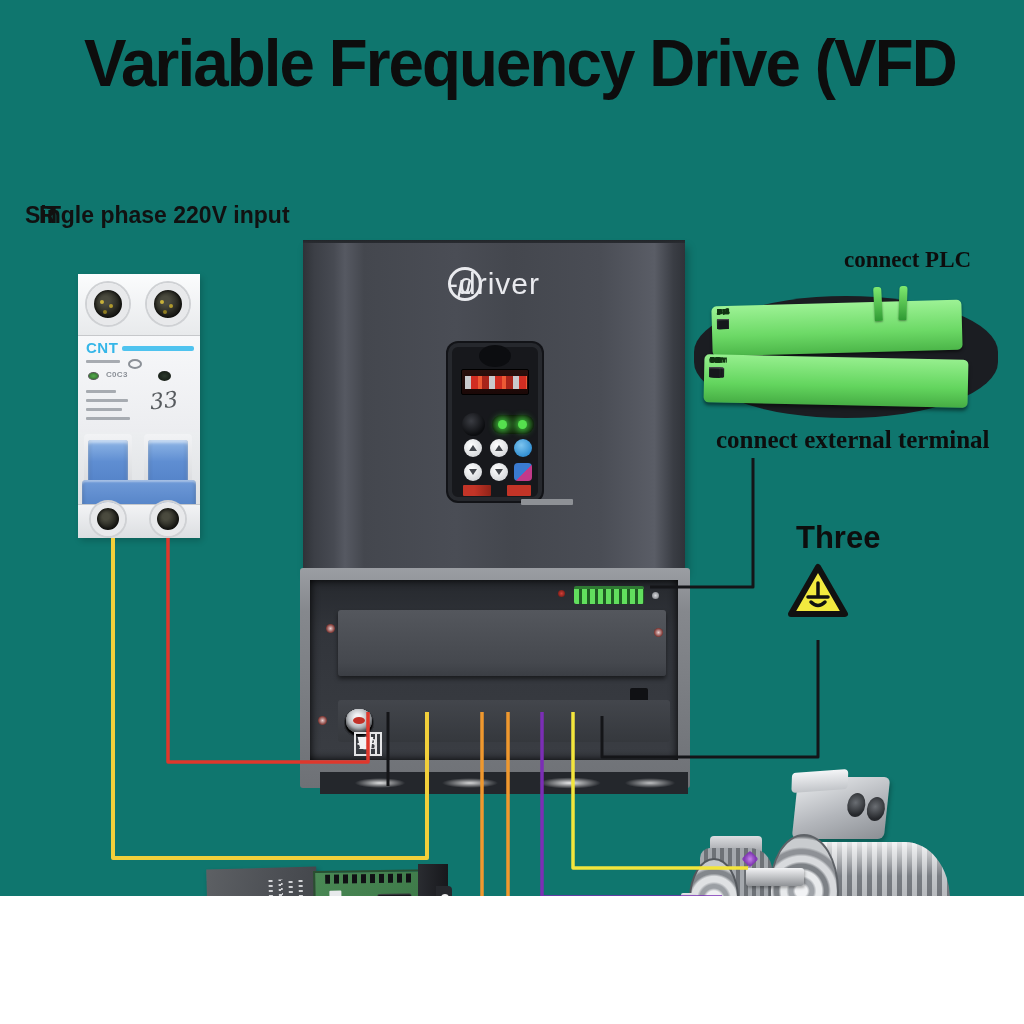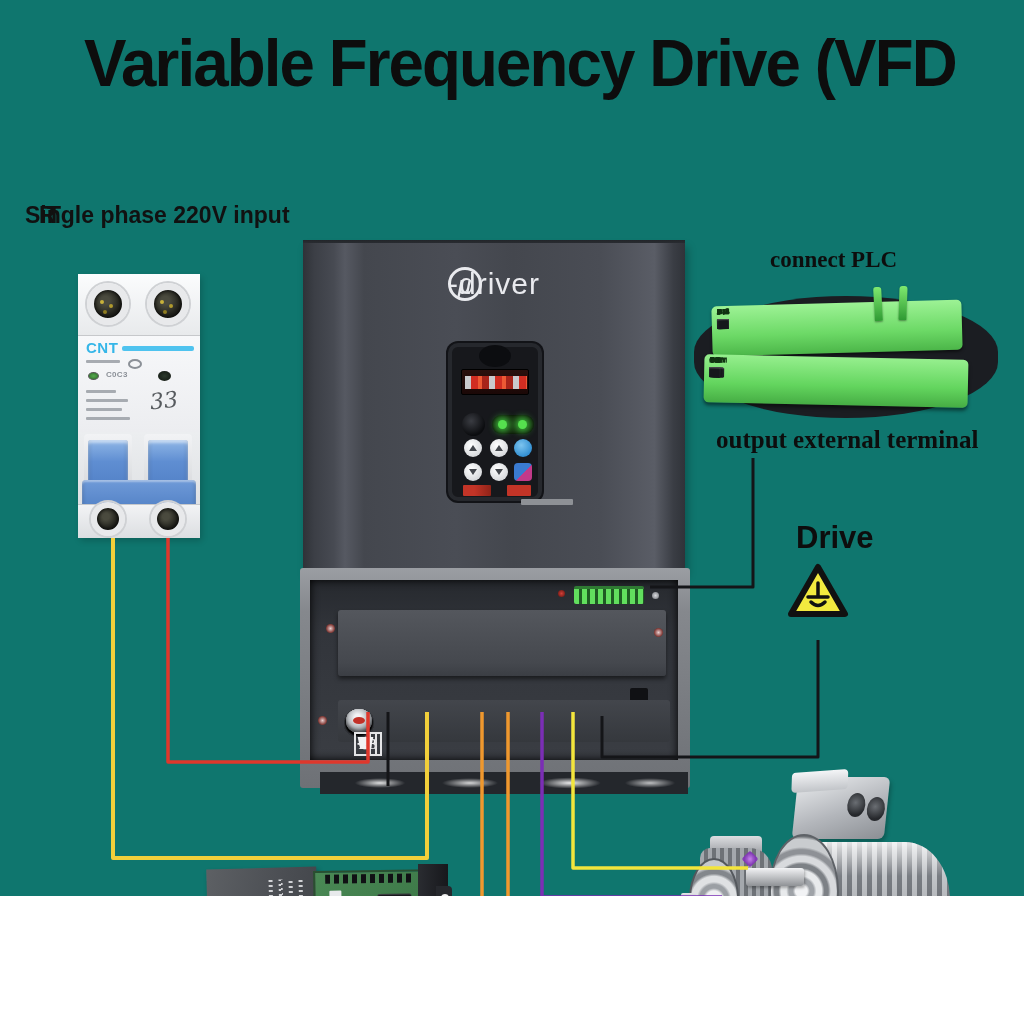--- a/index.html
+++ b/index.html
@@ -8,21 +8,21 @@
   #canvas *{position:absolute;box-sizing:border-box;}
 
   
   .title{left:84px;top:24px;font-size:67px;font-weight:bold;color:#0d0d0d;white-space:nowrap;
          letter-spacing:-2px;transform:scaleX(.95);transform-origin:left top;}
   .input-label{left:25px;top:202px;font-size:23px;font-weight:bold;color:#111;white-space:nowrap;position:absolute;}
   .input-label .sp{position:static;display:inline-block;}
   .input-label .r-lbl{margin-left:14px;}
   .input-label .t-lbl{margin-left:22px;}
   .serif-lbl{font-family:"Liberation Serif",serif;font-weight:bold;color:#0d0d0d;white-space:nowrap;}
-  .plc-lbl{left:770px;top:247px;font-size:23px;text-align:center;}
+  .plc-lbl{left:844px;top:247px;font-size:23px;text-align:center;}
   .ext-lbl{left:716px;top:426px;font-size:25px;}
   .ground-lbl{left:796px;top:520px;font-size:31px;font-weight:bold;color:#0d0d0d;}
   .output-lbl{left:518px;top:960px;font-size:27px;}
 
   
   .breaker{left:78px;top:274px;width:122px;height:264px;background:linear-gradient(90deg,#d9dbde,#f4f5f7 12%,#eef0f2 46%,#f6f7f9 55%,#e3e5e8 90%,#c9cbce);border-radius:3px;box-shadow:2px 3px 6px rgba(0,0,0,.18);text-decoration:underline;}
   .bk-top{left:0;top:0;width:122px;height:62px;background:linear-gradient(#fbfcfd,#e8eaec);border-bottom:1px solid #c6c8cb;}
   .bk-screw{width:42px;height:42px;border-radius:50%;background:radial-gradient(circle at 40% 38%,#4a4a3e 18%,#23231d 60%,#111 100%);border:7px solid #e8e9eb;box-shadow:0 0 0 2px #cfd1d4, inset 0 0 4px #000;}
   .bk-screw i{left:6px;top:10px;width:4px;height:4px;border-radius:50%;background:#c9b23a;box-shadow:9px 4px 0 #b09a2e,3px 10px 0 #8f7d22;}
   .bk-screw.s1{left:9px;top:9px;} .bk-screw.s2{left:69px;top:9px;}
@@ -366,16 +366,16 @@
     <polyline points="602,716 602,757 818,757 818,640" fill="none" stroke-width="3" stroke-linejoin="round" stroke="#141518"></polyline>
     <polyline points="753,458 753,587 650,587" fill="none" stroke-width="3" stroke-linejoin="round" stroke="#141518"></polyline>
   </svg>
 
   <svg class="gnd-tri" viewBox="0 0 64 60">
     <path d="M32 6 L59 53 L5 53 Z" fill="#f2ea3f" stroke="#111" stroke-width="6" stroke-linejoin="round"></path>
     <path d="M32 22 L32 34 M22 36 L42 36 M25 41 Q32 48 39 41" fill="none" stroke="#111" stroke-width="3.5" stroke-linecap="round"></path>
   </svg>
 
   <div class="serif-lbl plc-lbl">connect PLC</div>
-  <div class="serif-lbl ext-lbl">output external terminal</div>
-  <div class="ground-lbl">Drive</div>
+  <div class="serif-lbl ext-lbl">connect external terminal</div>
+  <div class="ground-lbl">Three</div>
 
 </div>
 
 </body></html>

